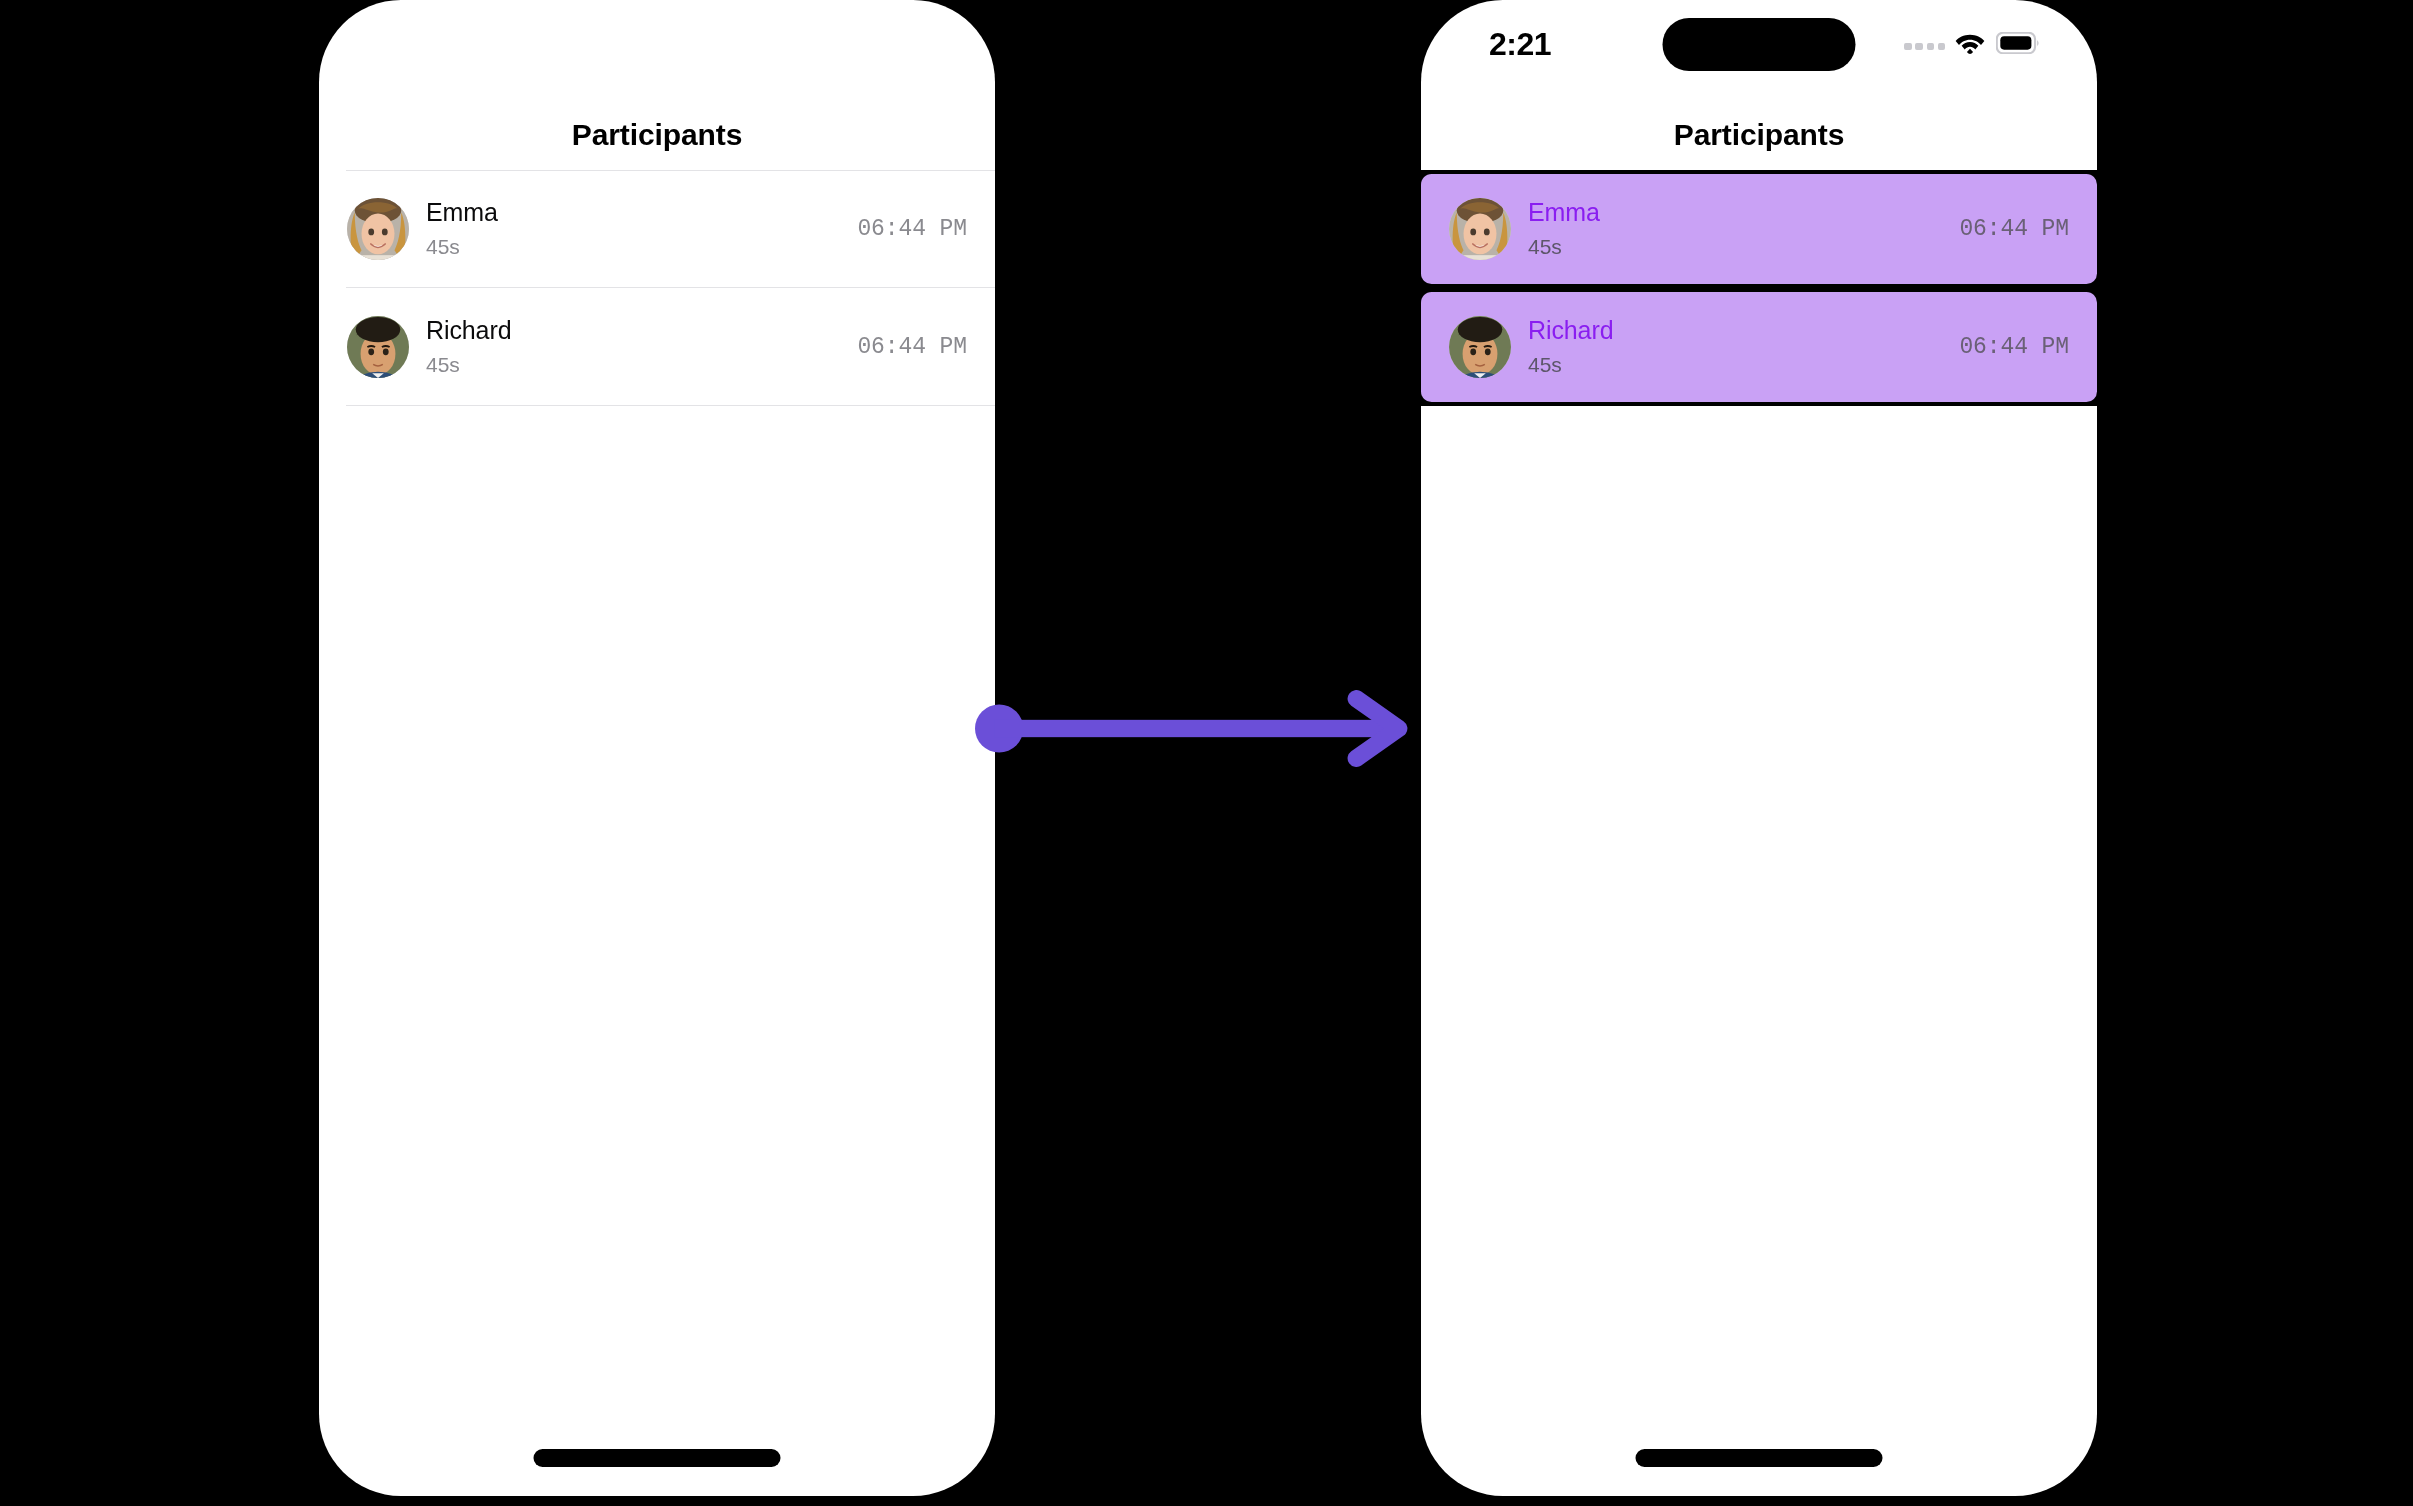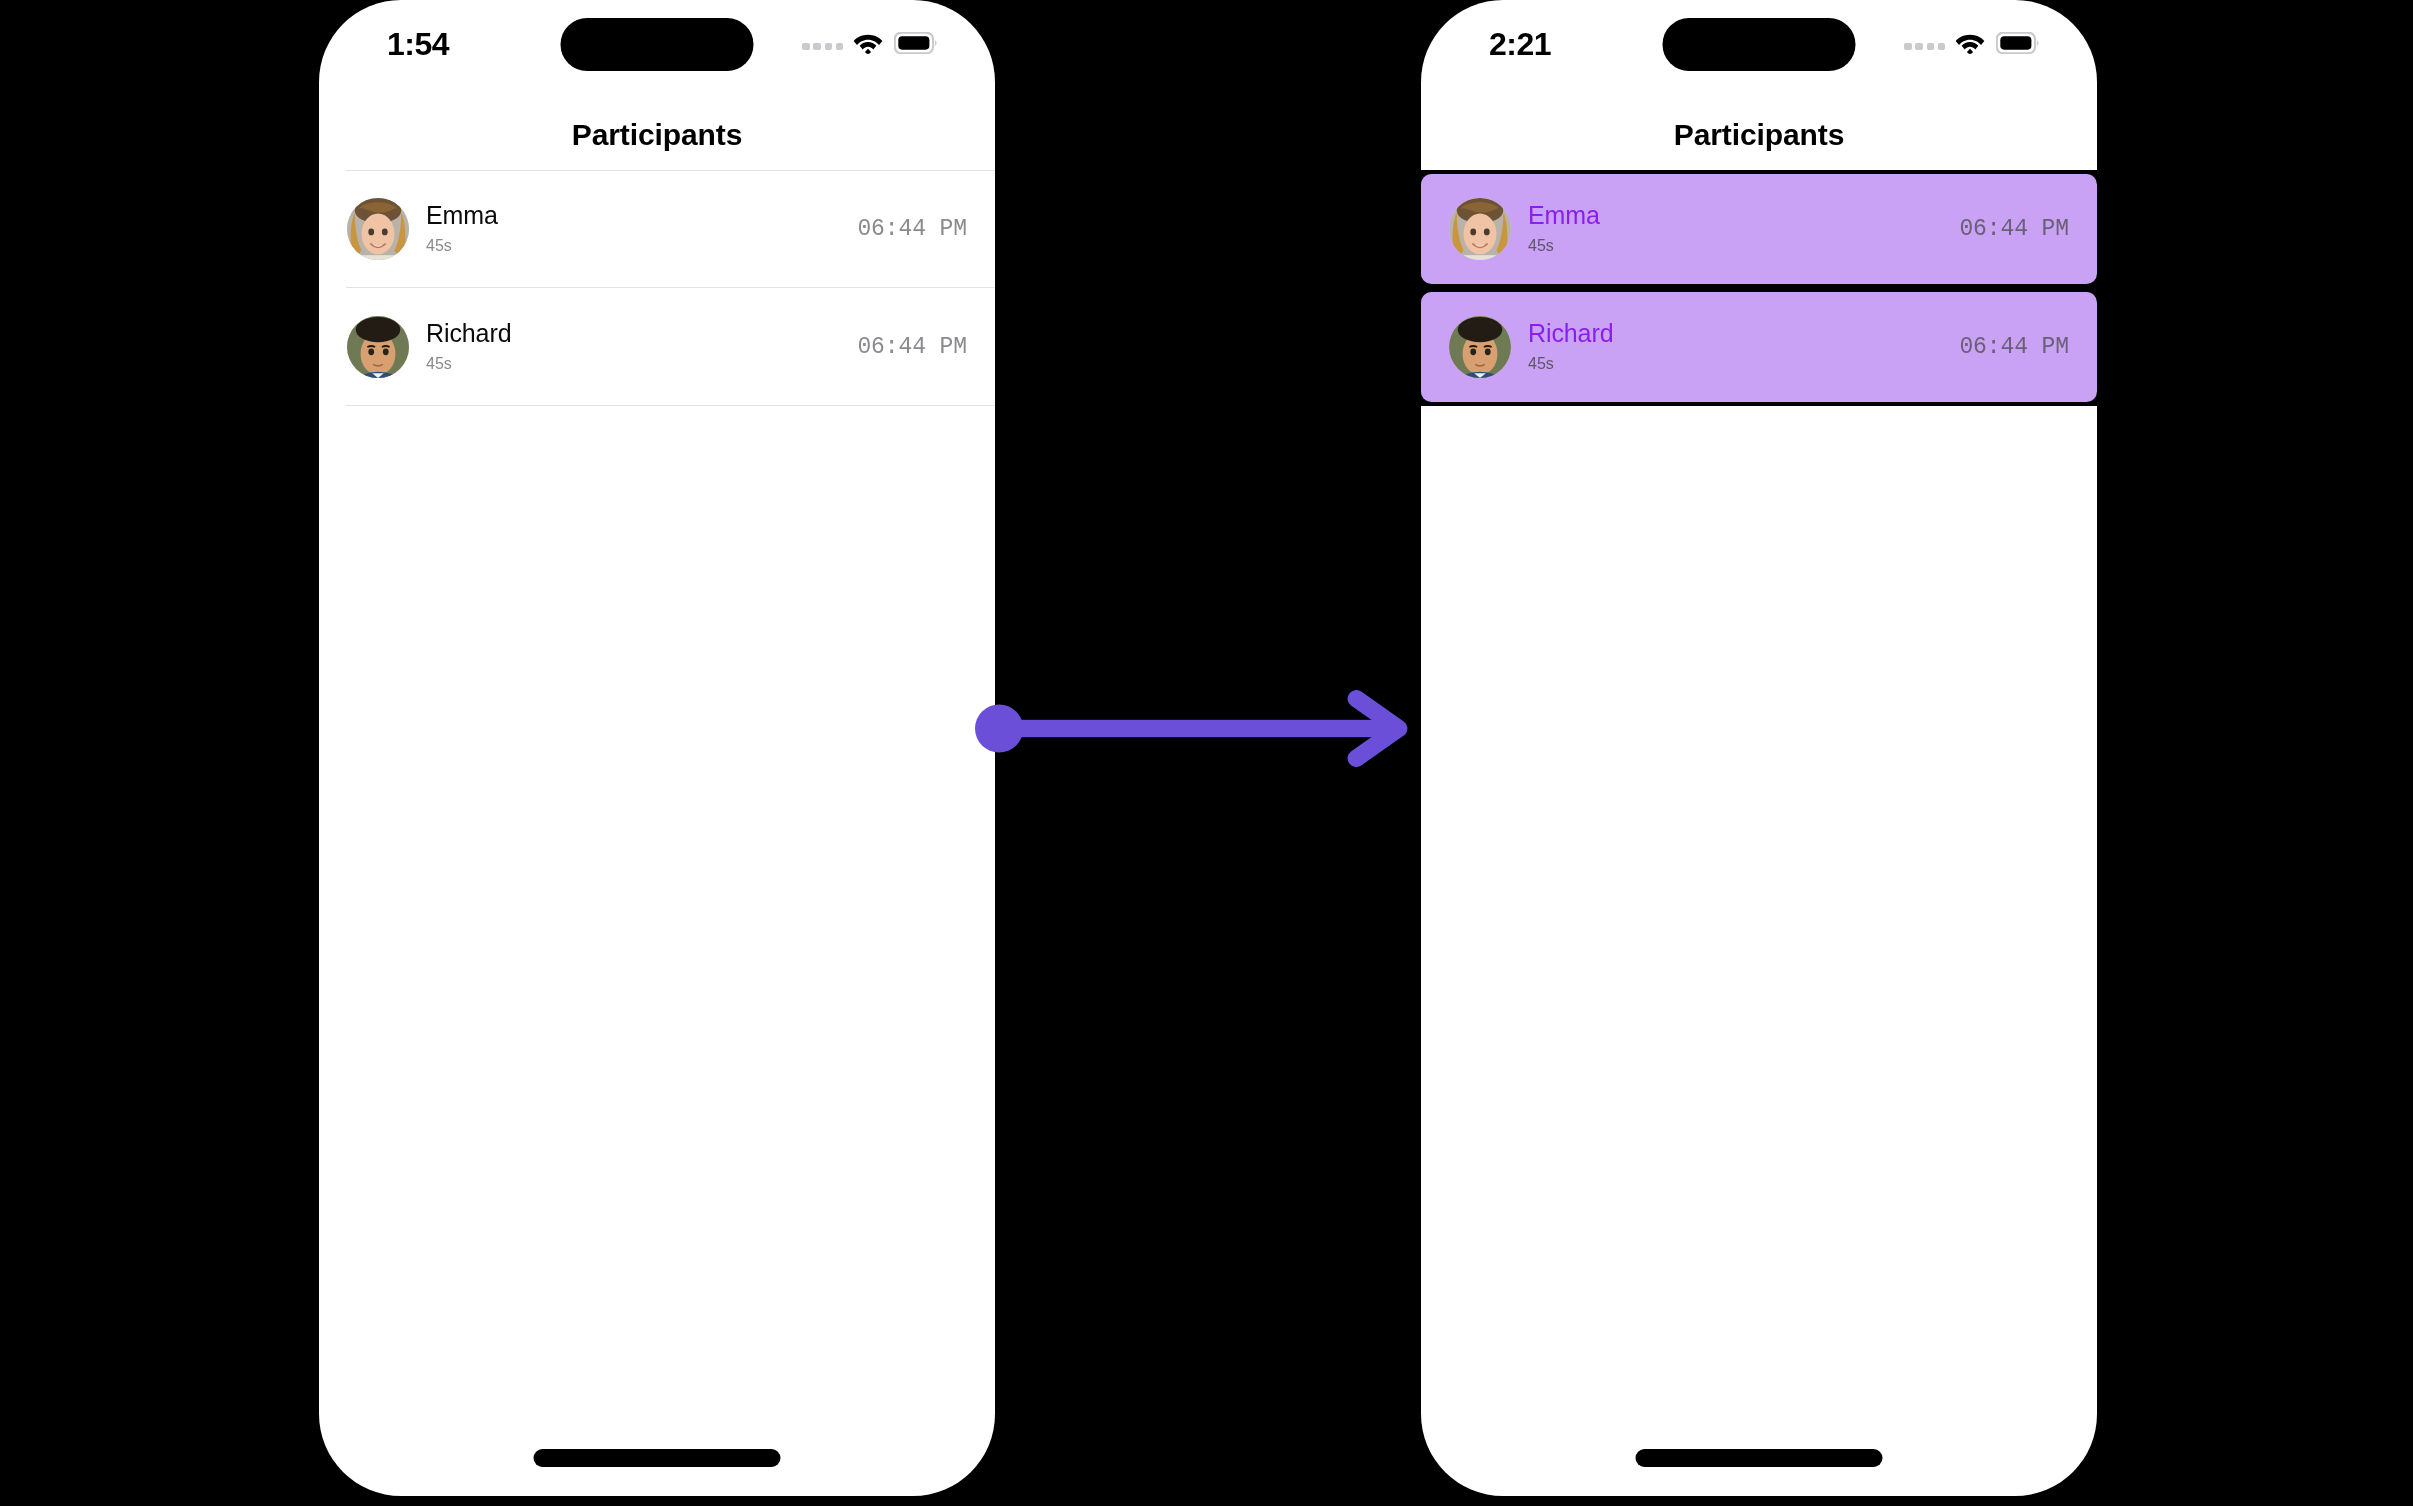--- a/index.html
+++ b/index.html
@@ -166,21 +166,21 @@
     min-width: 0;
   }
   .name {
     font-size: 25px;
     font-weight: 400;
     line-height: 1.15;
     letter-spacing: -0.1px;
     white-space: nowrap;
   }
   .sub {
-    font-size: 16px;
+    font-size: 21px;
     font-weight: 400;
     line-height: 1.3;
     margin-top: 5.8px;
     white-space: nowrap;
   }
   .time {
     font-size: 23px;
     font-weight: 400;
     letter-spacing: -0.1px;
     white-space: nowrap;
@@ -209,46 +209,20 @@
     height: 77px;
     pointer-events: none;
   }
   .arrow-annotation svg { display: block; width: 100%; height: 100%; }
 </style>
 </head>
 <body>
 
 <div class="phone left">
 
-  <div class="status-bar">
-    <div class="status-time">1:54</div>
-    <div class="dynamic-island"></div>
-    <div class="status-right">
-      <span class="cell-dots">
-          <i></i>
-          <i></i>
-          <i></i>
-          <i></i>
-        </span>
-      <span>
-        <svg class="wifi-ico" viewBox="0 0 62 46">
-          <path d="M31 6 C18 6 7 12 1 19 L8 27 C13 21 21 16 31 16 C41 16 49 21 54 27 L61 19 C55 12 44 6 31 6 Z" fill="#000"></path>
-          <path d="M31 21 C24 21 17.5 24.5 13.5 29 L20 36.5 C23 33 27 31 31 31 C35 31 39 33 42 36.5 L48.5 29 C44.5 24.5 38 21 31 21 Z" fill="#000"></path>
-          <path d="M31 35 L24.5 42 C26.5 44.5 29 46 31 46 C33 46 35.5 44.5 37.5 42 Z" fill="#000"></path>
-        </svg>
-      </span>
-      <span>
-        <svg class="batt-ico" viewBox="0 0 92 46">
-          <rect x="1.6" y="1.6" width="80" height="42.8" rx="13" ry="13" fill="none" stroke="#c9c9ce" stroke-width="4.5"></rect>
-          <rect x="9" y="9" width="65" height="28" rx="8" ry="8" fill="#000"></rect>
-          <path d="M86 17 C90 19 90 27 86 29 Z" fill="#c9c9ce"></path>
-        </svg>
-      </span>
-    </div>
-  </div>
 
   <div class="nav-title">Participants</div>
 
   <div class="list">
 
     <div class="row plain">
       <div class="sep top"></div>
       <div class="row-inner">
         <div class="avatar">
           <svg viewBox="0 0 128 128" preserveAspectRatio="xMidYMid slice">

